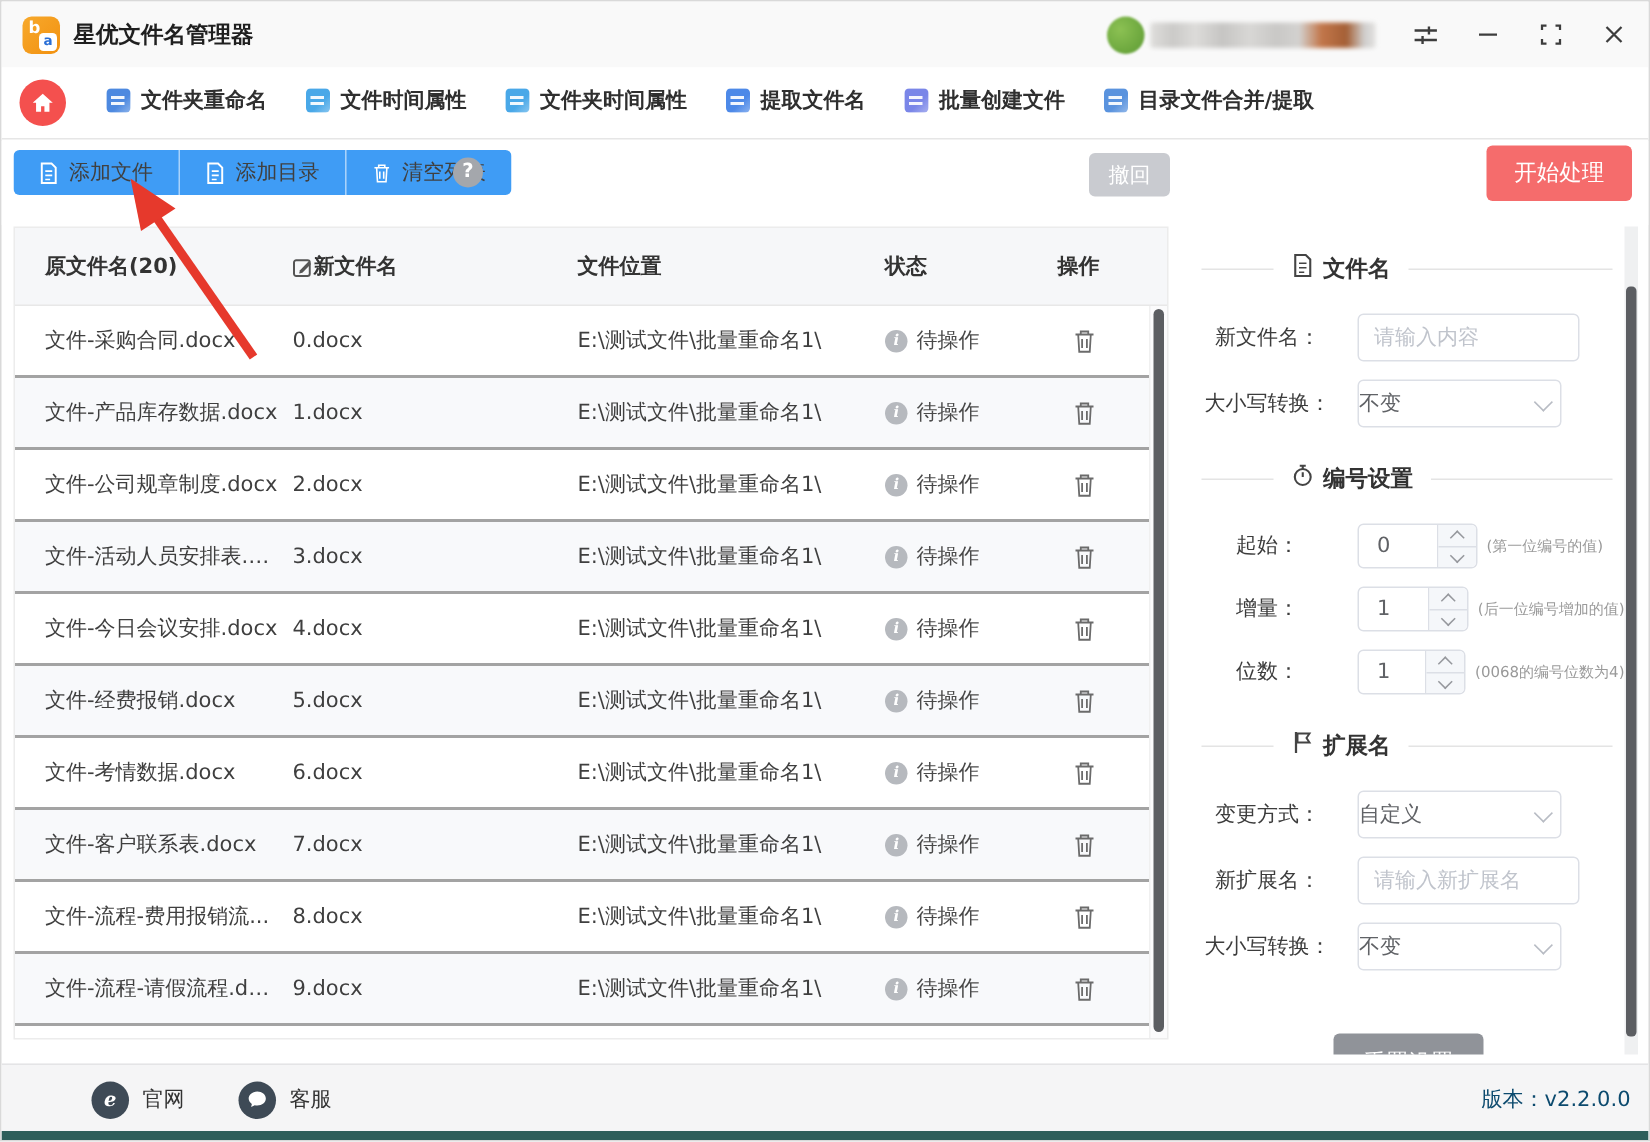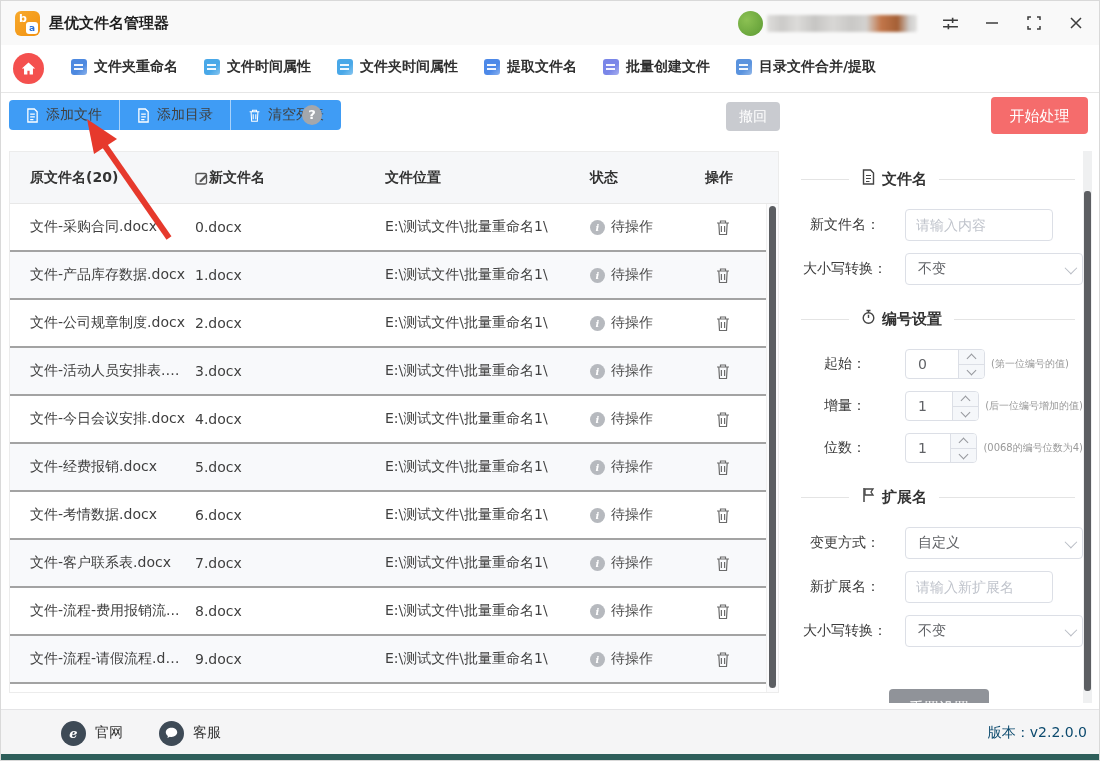--- a/index.html
+++ b/index.html
@@ -74,22 +74,22 @@
   .sidebar { position:absolute; left:790px; top:150px; width:292px; height:552px; padding-top:18px; overflow:hidden; }
   .sec-title { display:flex; align-items:center; margin:0 0 20px 10px; }
   .sec-title .ln-l { width:48px; height:1px; background:#e4e4e4; margin-right:12px; }
   .sec-title .ln-r { flex:1; height:1px; background:#e4e4e4; margin-left:12px; margin-right:8px; }
   .sec-title .t { display:flex; align-items:flex-end; gap:6px; font-size:15px; font-weight:bold; color:#333; }
   .frow { display:flex; align-items:center; margin-bottom:12px; }
   .frow .lbl { width:108px; text-align:center; font-size:14px; color:#3c3c3c; margin-right:6px; flex:none;font-family:Liberation Serif, serif; }
   .ipt { width:148px; height:32px; border:1px solid #dcdfe6; border-radius:4px; font-size:14px;
          color:#606266; padding:0 10px; outline:none; font-family:inherit; background:#fff; }
   .ipt::placeholder { color:#c0c4cc; }
-  .sel { width:178px; height:32px; border:1px solid #dcdfe6; border-radius:4px; display:flex;
-         align-items:center; padding:0 8px 0 12px; font-size:14px; color:#606266; cursor:pointer; background:#fff; }
+  .sel { width:136px; height:32px; border:1px solid #dcdfe6; border-radius:4px; display:flex;
+         align-items:center; padding:0 8px 0 0; font-size:14px; color:#606266; cursor:pointer; background:#fff; }
   .sel .v { flex:1; }
   .chev { width:9px; height:9px; border-right:1.5px solid #b8bcc4; border-bottom:1.5px solid #b8bcc4;
           transform:rotate(45deg) translateY(-2px); flex:none; }
   .spin { width:80px; height:30px; border:1px solid #dcdfe6; border-radius:4px; display:flex; overflow:hidden; background:#fff; }
   .spin .v { flex:1; font-size:14px; color:#606266; display:flex; align-items:center; padding-left:12px; }
   .spin .btns { width:26px; border-left:1px solid #dcdfe6; display:flex; flex-direction:column; }
   .spin .sbtn { flex:1; background:#f5f7fa; position:relative; cursor:pointer; }
   .spin .sbtn + .sbtn { border-top:1px solid #dcdfe6; }
   .spin .sbtn::after { content:''; position:absolute; left:9px; top:5px; width:6px; height:6px;
                        border-left:1.3px solid #96989d; border-top:1.3px solid #96989d; transform:rotate(45deg); }

